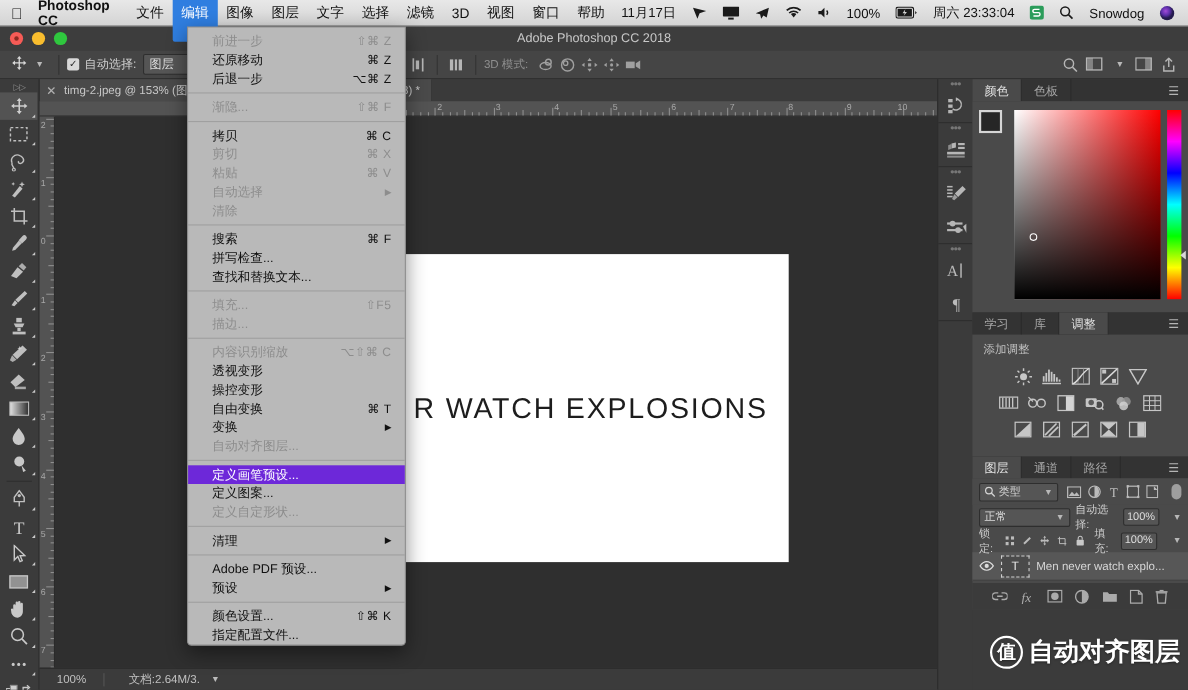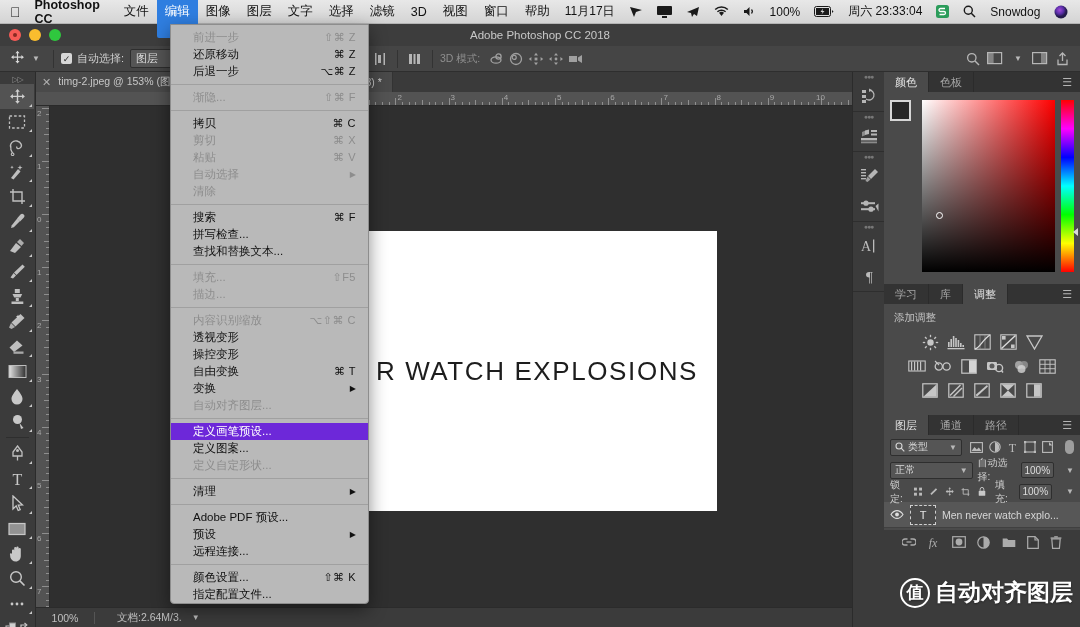--- a/index.html
+++ b/index.html
@@ -1391,24 +1391,20 @@
       </div>
       <div class="sep"></div>
       <div class="row">
         <span>Adobe PDF 预设...</span>
         <span></span>
       </div>
       <div class="row">
         <span>预设</span>
         <span class="tri">▶</span>
       </div>
-      <div class="row">
-        <span>远程连接...</span>
-        <span></span>
-      </div>
       <div class="sep"></div>
       <div class="row">
         <span>颜色设置...</span>
         <span class="sc">⇧⌘ K</span>
       </div>
       <div class="row">
         <span>指定配置文件...</span>
         <span></span>
       </div>
     </div>

